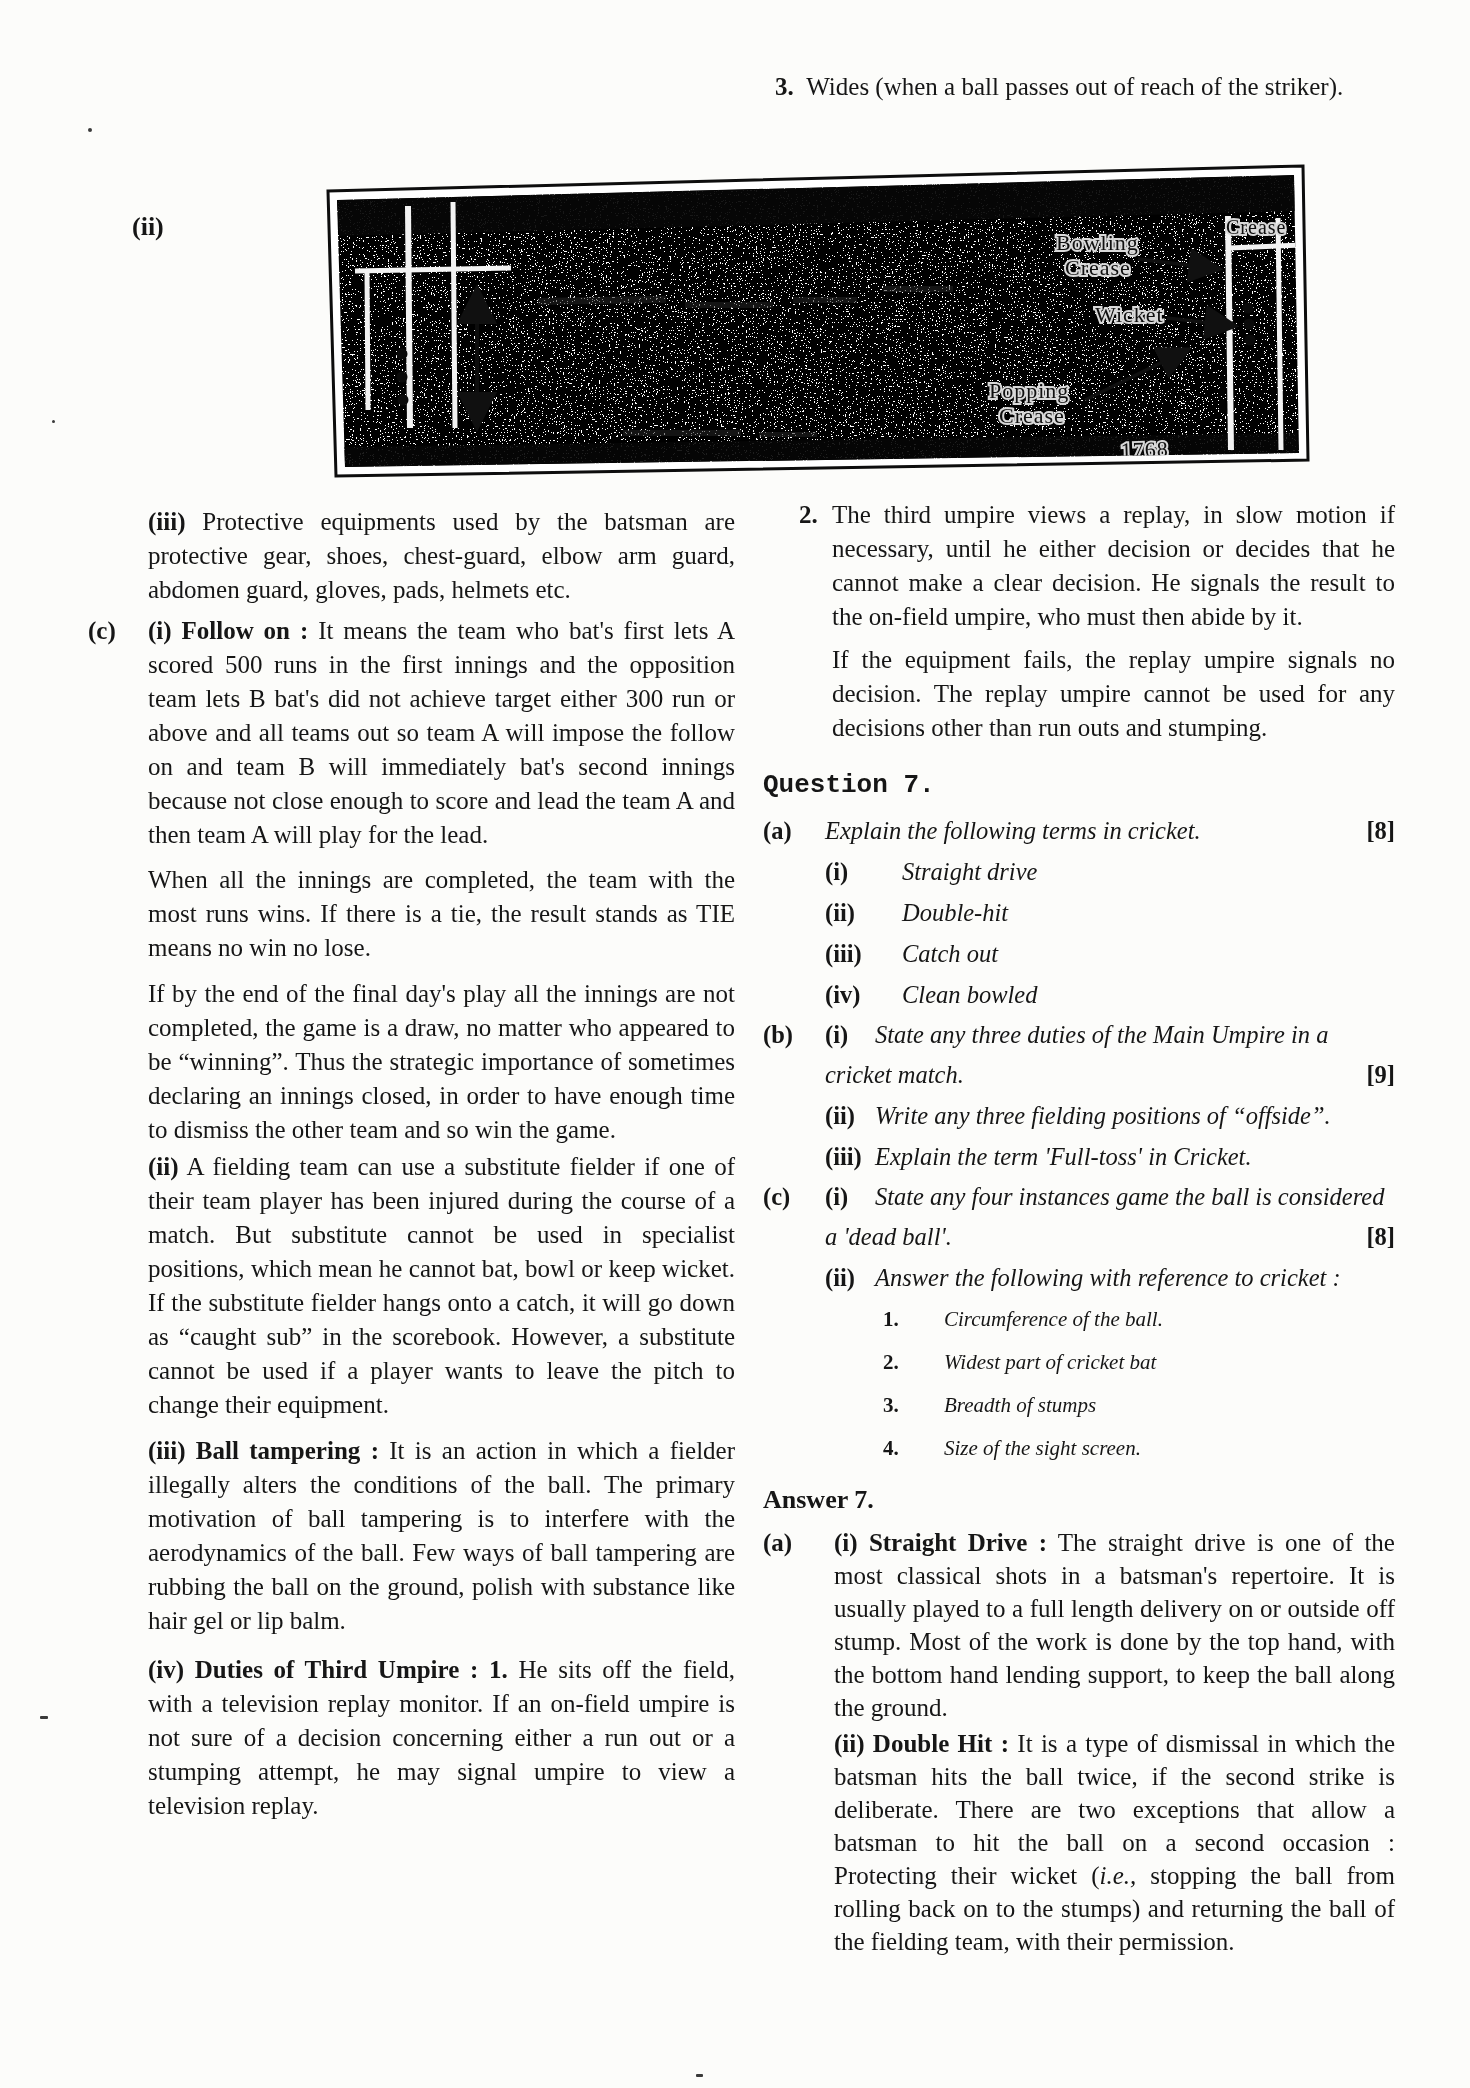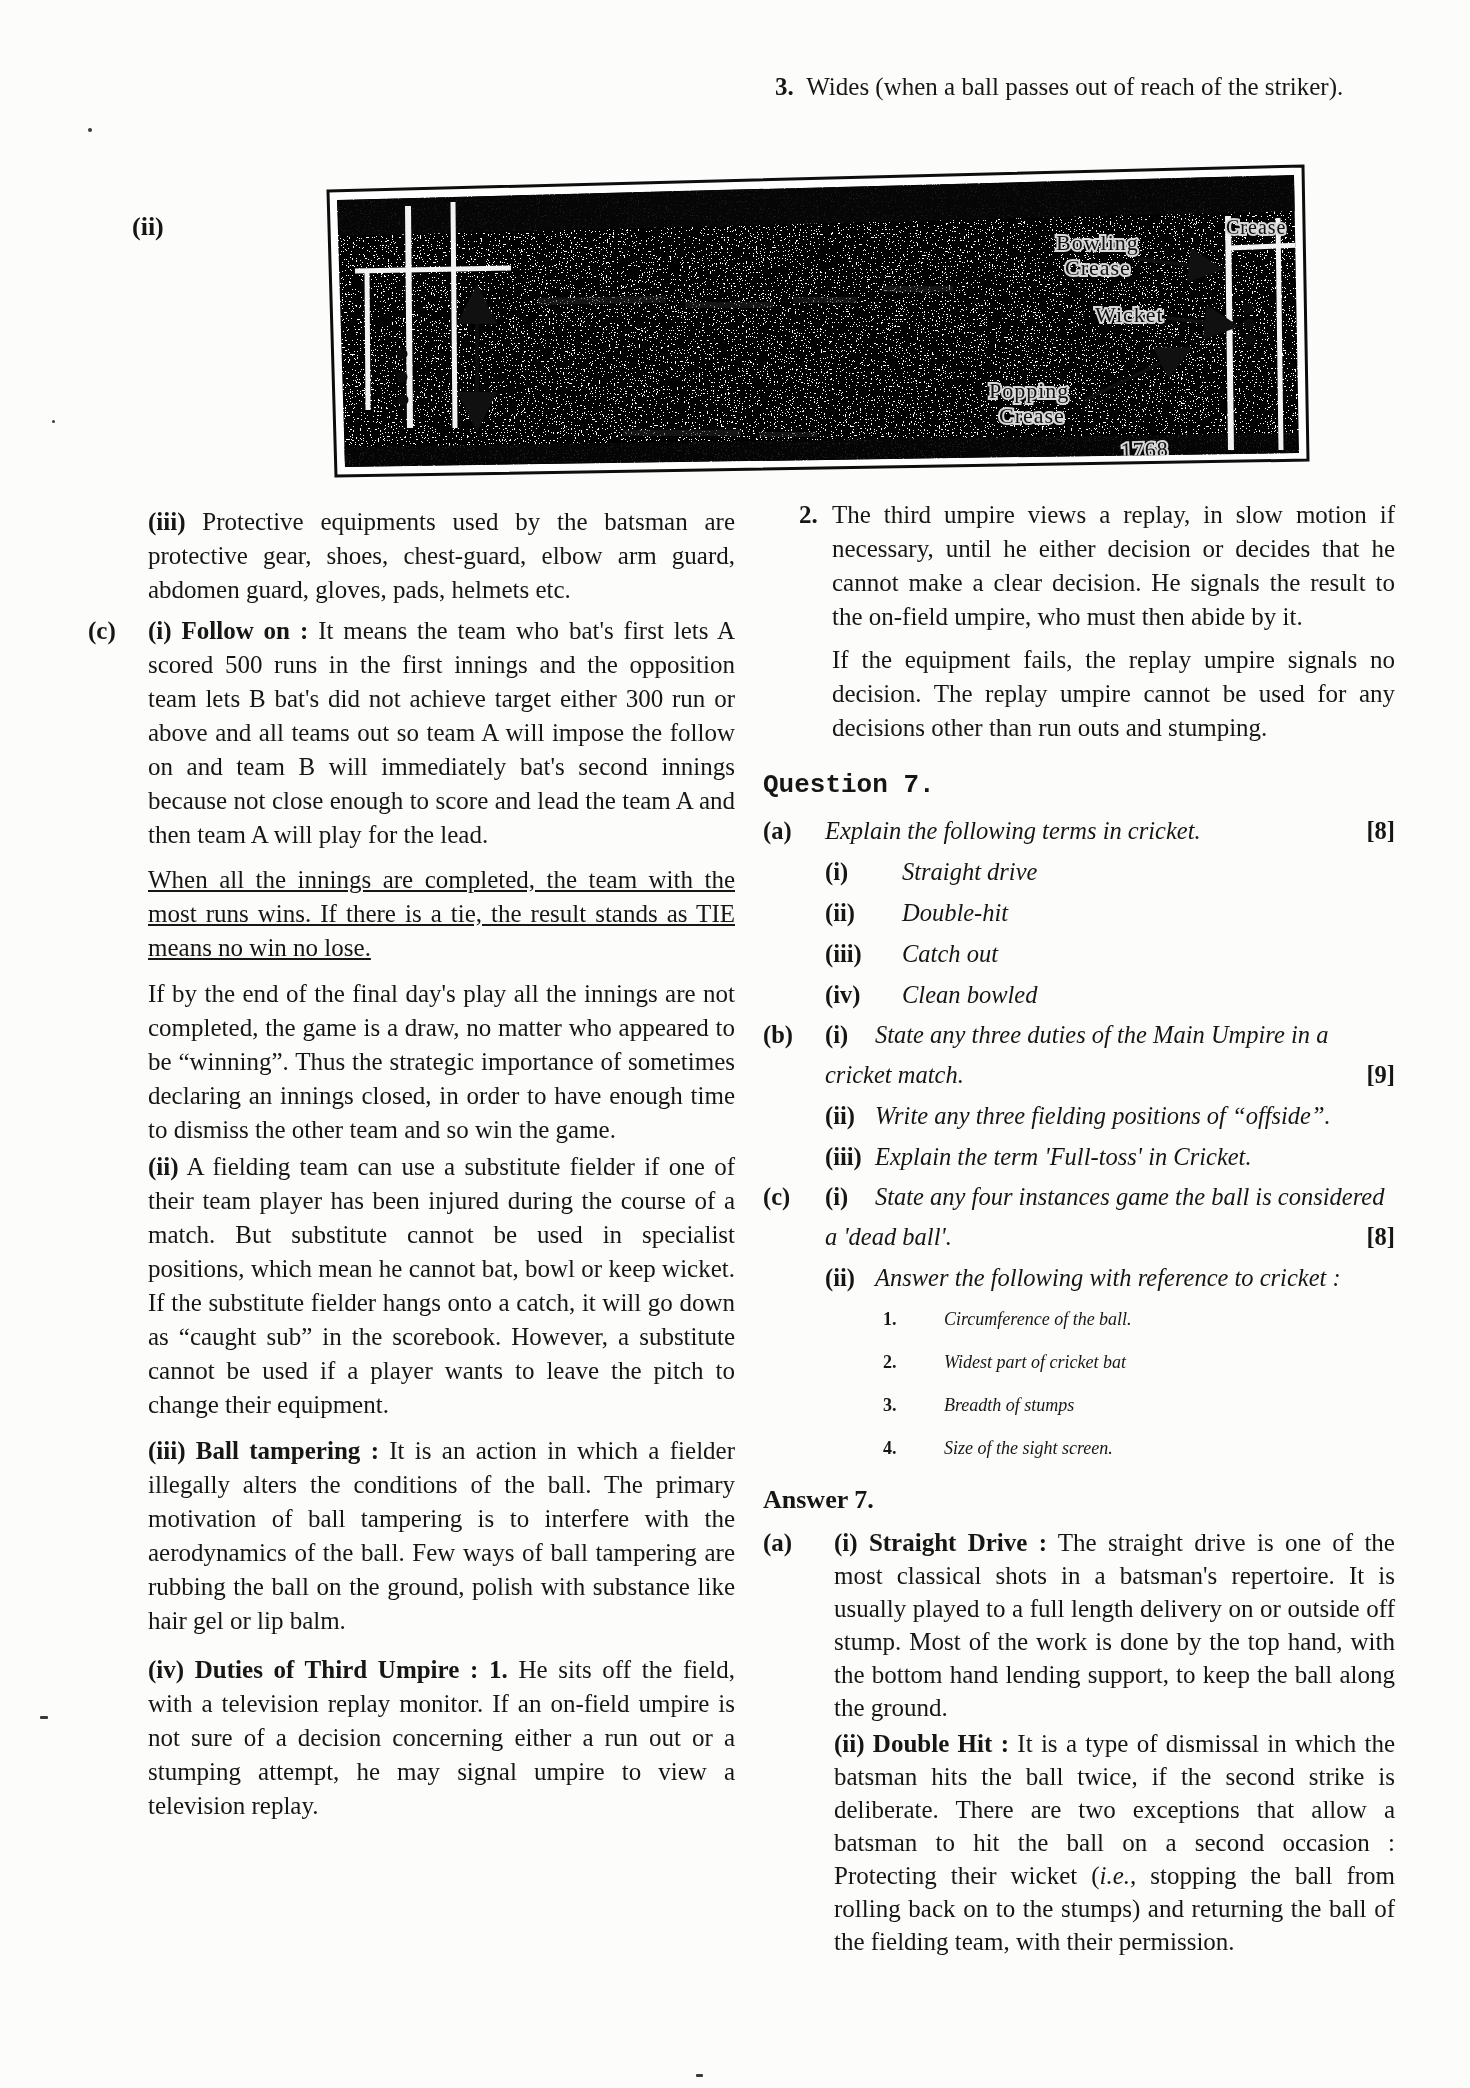--- a/index.html
+++ b/index.html
@@ -32,21 +32,21 @@
   .q-row{position:relative; margin-left:62px; font-size:24.5px; line-height:40px;}
   .q-row .q-text{font-style:italic;}
   .q-hang{left:-62px; top:0;}
   .marks{position:absolute; right:0; top:0; font-weight:bold; font-style:normal;}
   .marks-bottom{top:auto; bottom:0;}
   .q-sub{position:relative; margin-left:62px; font-size:24.5px; line-height:41px;}
   .subm{display:inline-block; font-weight:bold; font-style:normal;}
   .w77{width:77px;}
   .w50{width:50px;}
   .w61{width:61px;}
-  .q-subsub{position:relative; margin-left:120px; font-size:18px; line-height:43px;}
+  .q-subsub{position:relative; margin-left:120px; font-size:21px; line-height:43px;}
   .ans-para{position:relative; margin-left:71px; width:561px; text-align:justify; font-size:25px; line-height:33px;}
   .hang-a{left:-71px; top:0;}
   .speck{position:absolute; background:#3a3a3a; border-radius:50%;}
 </style>
 </head>
 <body>
 
 <div class="page">
 
 
@@ -142,21 +142,21 @@
       <span>Protective equipments used by the batsman are protective gear, shoes, chest-guard, elbow arm guard, abdomen guard, gloves, pads, helmets etc.</span>
     </div>
 
     <div class="blk" style="margin-top:7px;">
       <span class="hang hang-c">(c)</span>
       <span class="b">(i)</span>
       <span class="b">Follow on :</span>
       <span>It means the team who bat's first lets A scored 500 runs in the first innings and the opposition team lets B bat's did not achieve target either 300 run or above and all teams out so team A will impose the follow on and team B will immediately bat's second innings because not close enough to score and lead the team A and then team A will play for the lead.</span>
     </div>
 
-    <div class="blk" style="margin-top:11px;text-decoration:underline;">
+    <div class="blk" style="margin-top:11px;">
       <span>When all the innings are completed, the team with the most runs wins. If there is a tie, the result stands as TIE means no win no lose.</span>
     </div>
 
     <div class="blk" style="margin-top:12px;">
       <span>If by the end of the final day's play all the innings are not completed, the game is a draw, no matter who appeared to be “winning”. Thus the strategic importance of sometimes declaring an innings closed, in order to have enough time to dismiss the other team and so win the game.</span>
     </div>
 
     <div class="blk" style="margin-top:3px;">
       <span class="b">(ii)</span>
       <span>A fielding team can use a substitute fielder if one of their team player has been injured during the course of a match. But substitute cannot be used in specialist positions, which mean he cannot bat, bowl or keep wicket. If the substitute fielder hangs onto a catch, it will go down as “caught sub” in the scorebook. However, a substitute cannot be used if a player wants to leave the pitch to change their equipment.</span>

